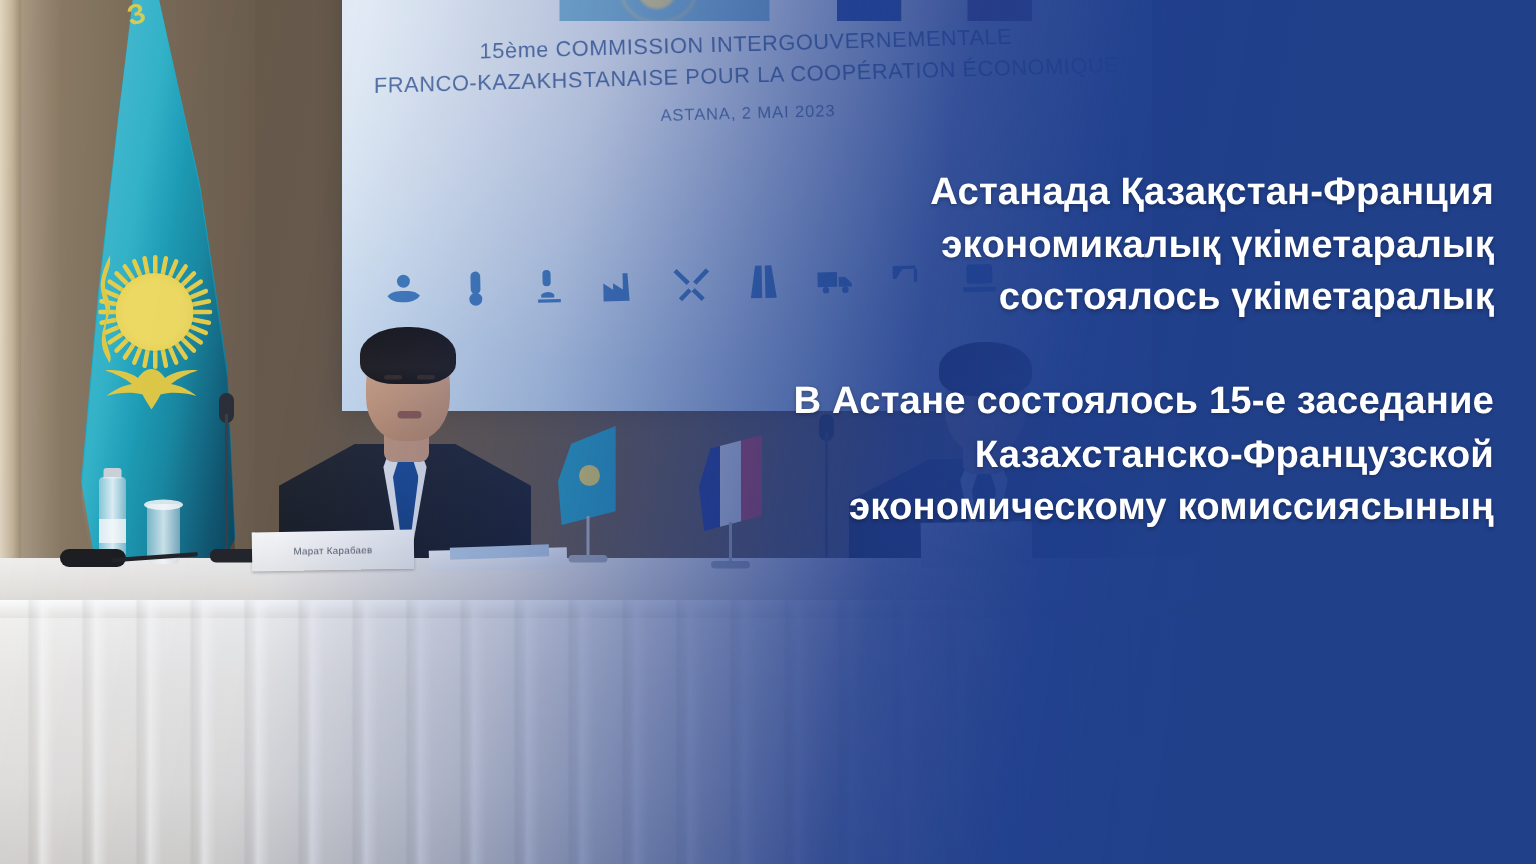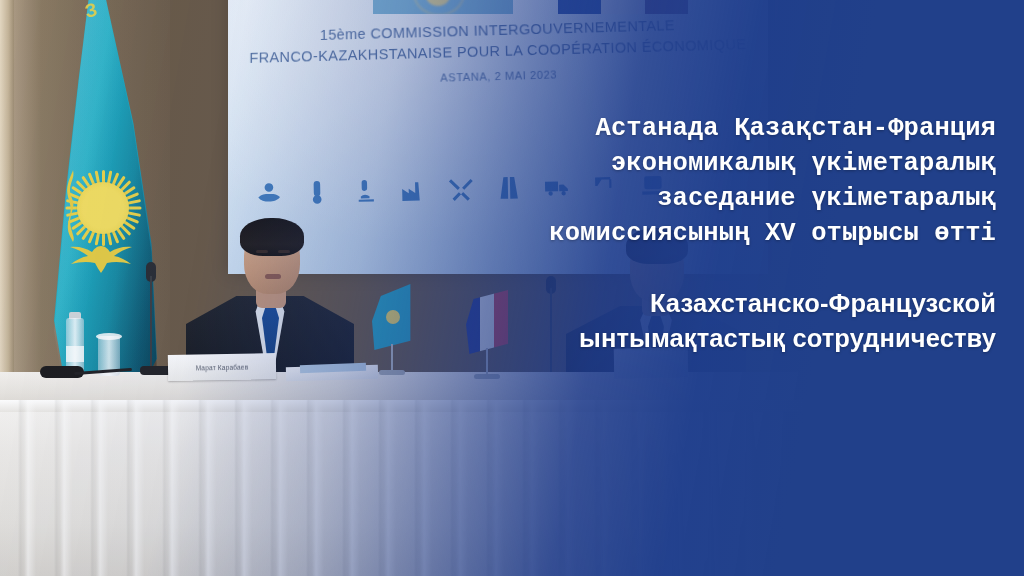--- a/index.html
+++ b/index.html
@@ -189,21 +189,21 @@
       rgba(29,58,138,.88) 58%,
       rgba(31,62,140,.985) 68%,
       #21408a 78%,
       #21408a 100%);}
 
   
   .headline{position:absolute;right:28px;top:112px;width:720px;text-align:right;color:#fff;}
   .hl-block{line-height:1.30;}
   .hl-kz{font-size:25.5px;font-weight:700;letter-spacing:.1px;
     text-shadow:0 1px 3px rgba(0,0,0,.30);}
-  .hl-kz div{margin-bottom:2px;white-space:nowrap;font-family:Liberation Mono, monospace;}
+  .hl-kz div{margin-bottom:2px;white-space:nowrap;}
   .hl-gap{height:34px;}
   .hl-ru{font-size:25.5px;font-weight:700;letter-spacing:.1px;
     text-shadow:0 1px 3px rgba(0,0,0,.30);}
   .hl-ru div{margin-bottom:2px;white-space:nowrap;}
 </style>
 </head>
 <body>
 
 <div class="stage">
 
@@ -418,23 +418,23 @@
     <div class="skirt-top-edge"></div>
     <div class="pleats"></div>
   </div>
 
   <div class="overlay"></div>
 
   <div class="headline">
     <div class="hl-block hl-kz">
       <div>Астанада Қазақстан-Франция</div>
       <div>экономикалық үкіметаралық</div>
-      <div>заседание үкіметаралық</div>
-      <div>комиссиясының  XV  отырысы өтті</div>
+      <div>состоялось үкіметаралық</div>
     </div>
     <div class="hl-gap"></div>
     <div class="hl-block hl-ru">
+      <div>В Астане состоялось 15-е заседание</div>
       <div>Казахстанско-Французской</div>
-      <div>ынтымақтастық сотрудничеству</div>
+      <div>экономическому комиссиясының</div>
     </div>
   </div>
 
 </div>
 
 </body></html>

